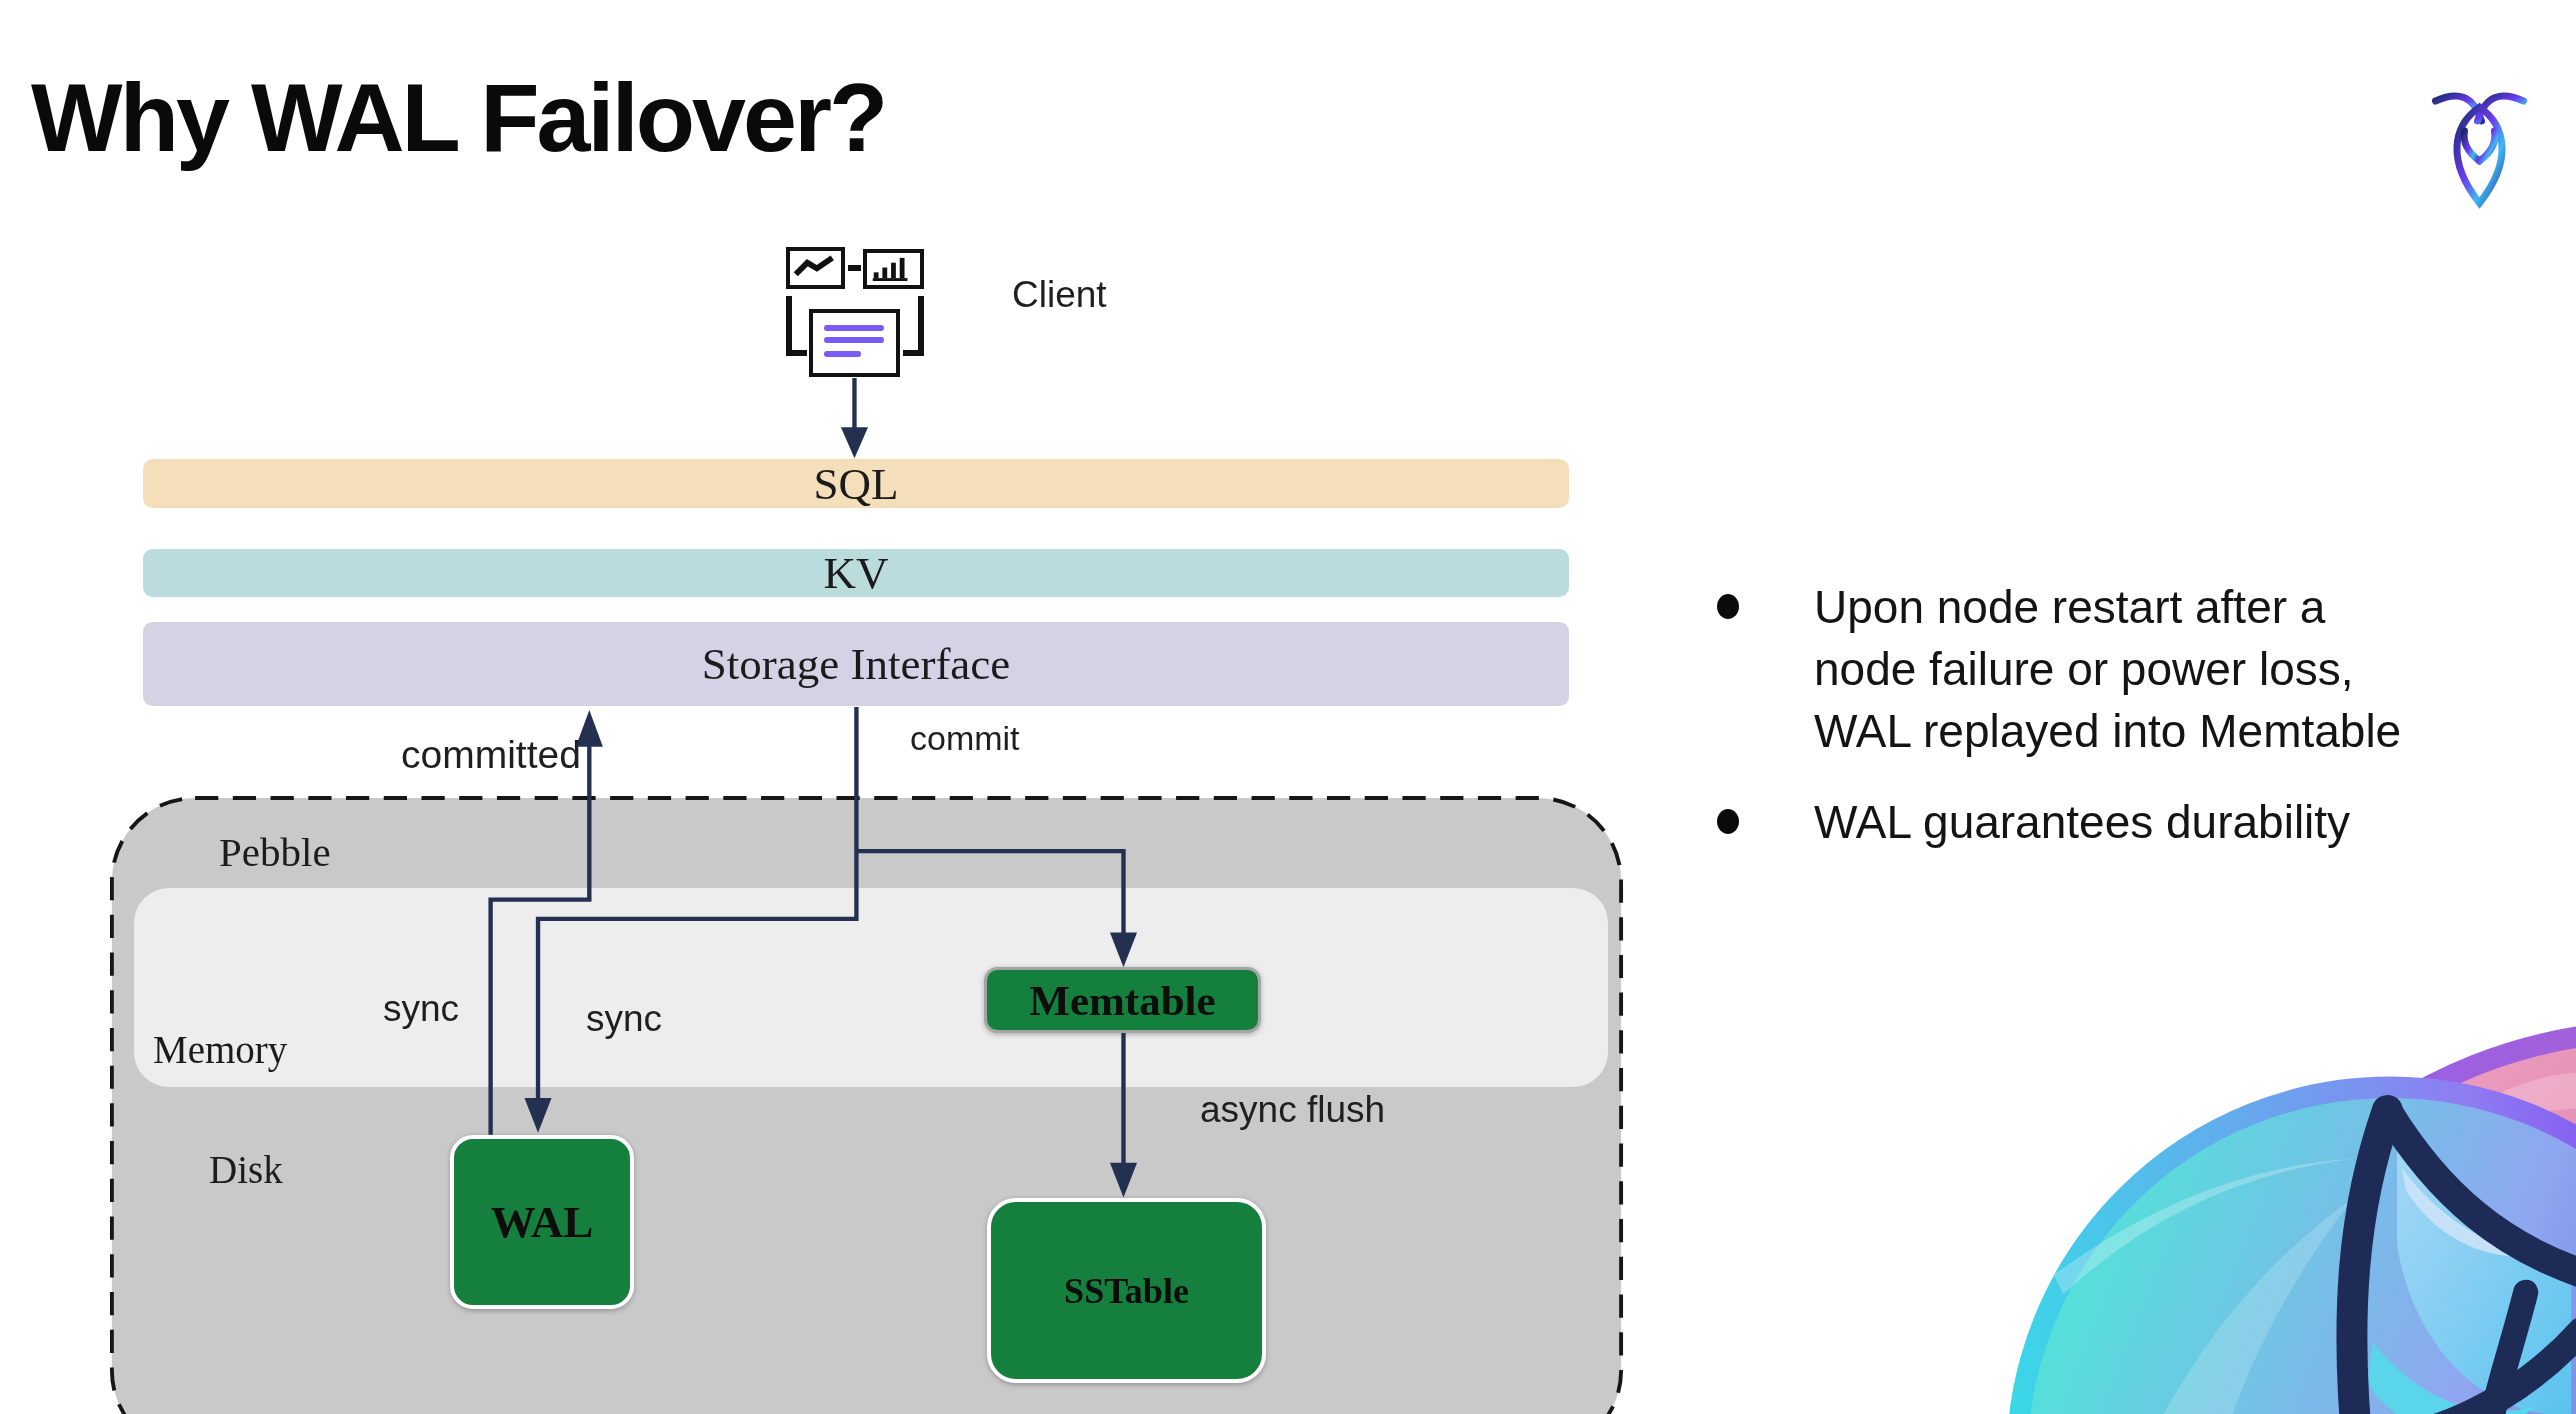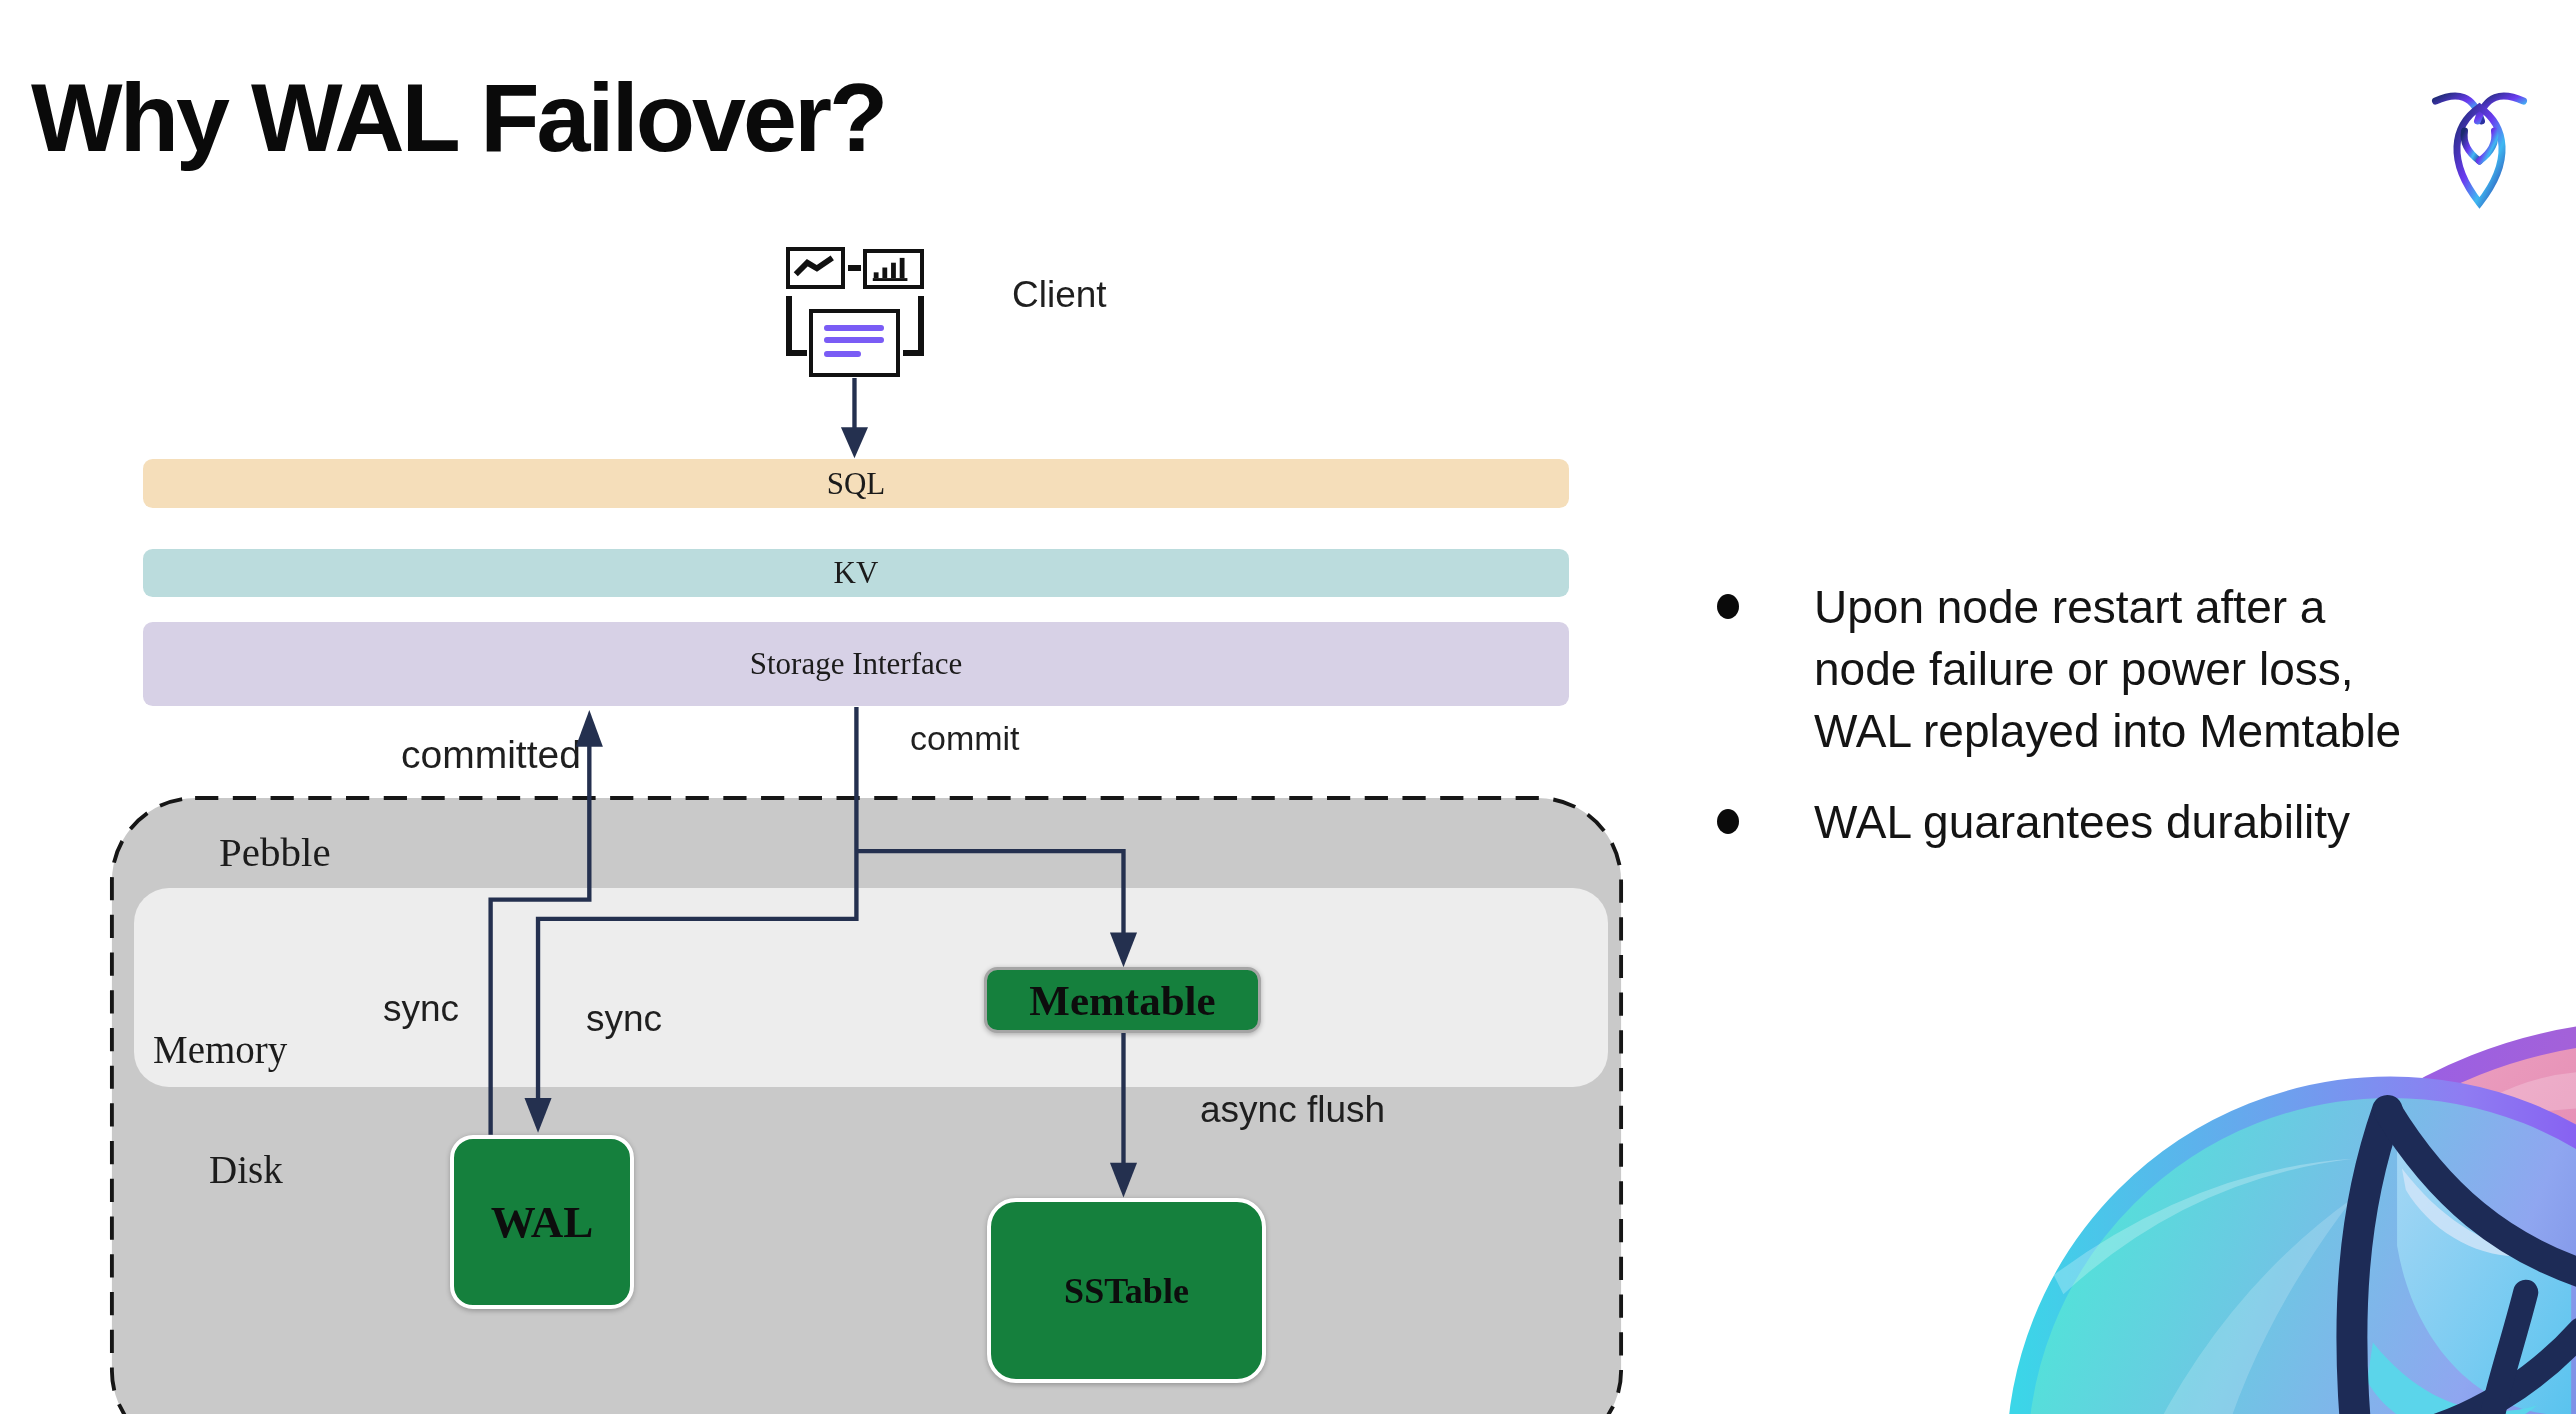--- a/index.html
+++ b/index.html
@@ -30,21 +30,21 @@
   .client-label, .edge-label, .zone-sans{
     font-size:37px;color:#1f1f1f;
     font-family:"Liberation Sans", sans-serif;
   }
 
   
   .bar{
     left:143px;width:1426px;border-radius:9.7px;
     display:flex;align-items:center;justify-content:center;
     font-family:"Liberation Serif","DejaVu Serif",serif;
-    font-size:31px;color:#1b1b1b;
+    font-size:45px;color:#1b1b1b;
   }
   .bar-sql{top:415px;height:49px;background:#f5deba;}
   .bar-kv{top:505px;height:48px;background:#bbdcdd;}
   .bar-storage{top:578px;height:84px;background:#d7d1e6;}
 
   
   .zone-serif{
     font-family:Liberation Serif, serif;
     color:#1c1c1c;
   }

